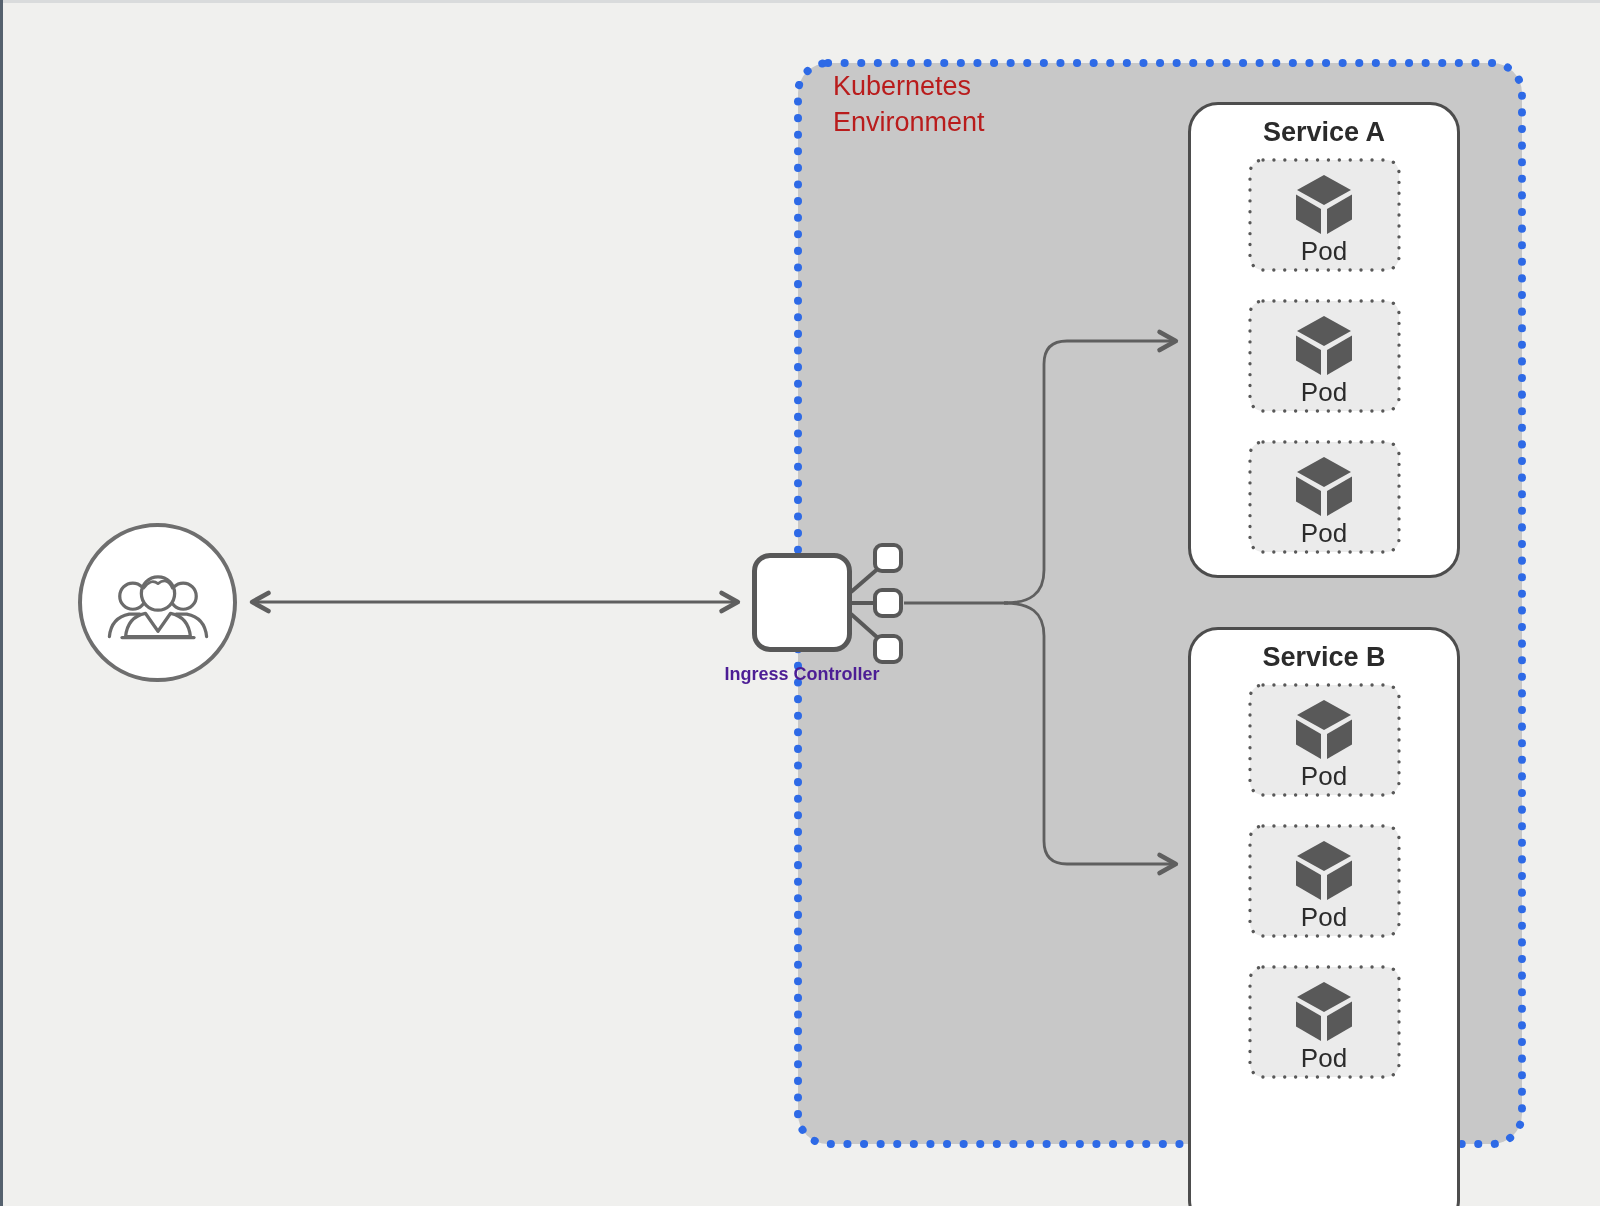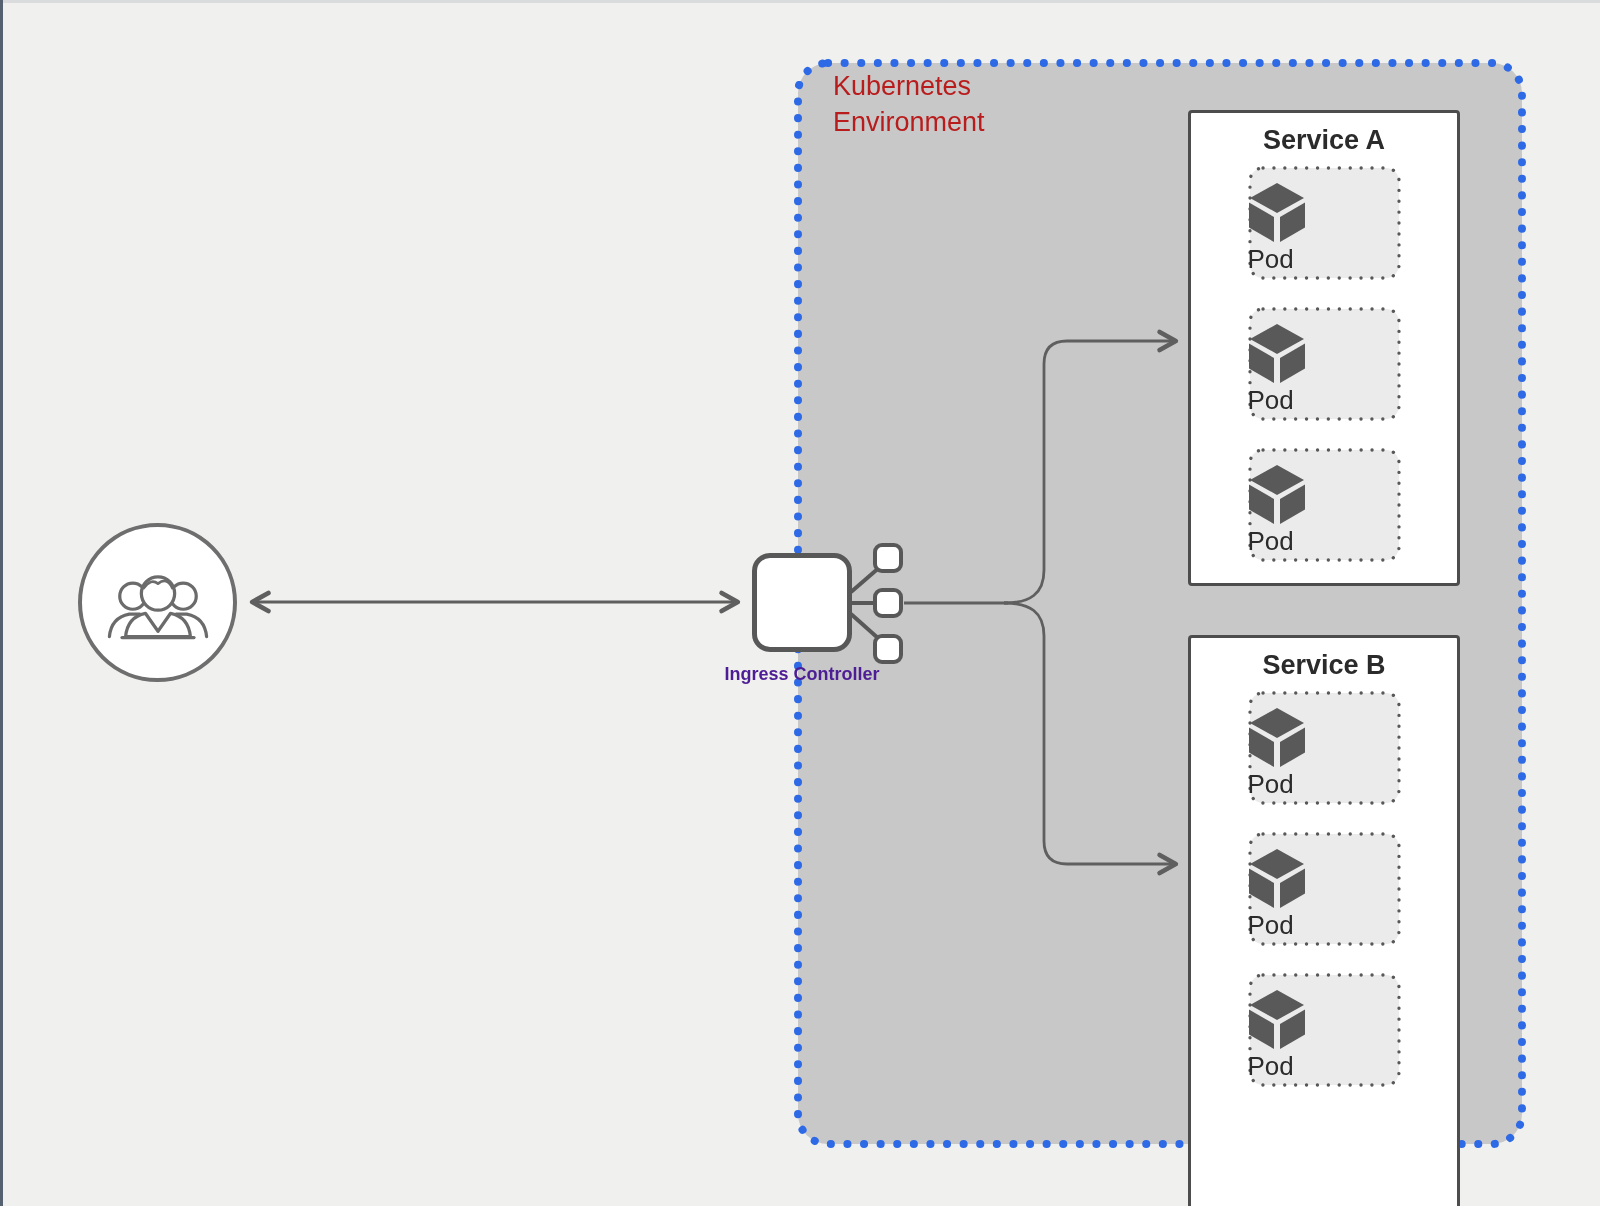--- a/index.html
+++ b/index.html
@@ -28,37 +28,36 @@
     width: 1600px; height: 1206px;
   }
   
   .env-label {
     position: absolute; left: 833px; top: 68px; width: 205px;
     font-size: 27px; line-height: 36px; font-weight: 400; color: #b91c1c;
   }
   
   .service {
     position: absolute; left: 1188px; width: 272px;
-    background: #ffffff; border: 3px solid #4d4d4d; border-radius: 4px;
+    background: #ffffff; border: 3px solid #4d4d4d; border-radius: 30px;
     box-sizing: border-box;
     display: flex; flex-direction: column; align-items: center;
     padding-top: 11px;
-    margin-top: 8px;
   }
   .service-a { top: 102px; height: 476px; }
   .service-b { top: 627px; height: 603px; }
   .service-title {
     font-size: 27px; font-weight: 700; line-height: 32px;
     color: #2b2b2b; margin-bottom: 10px;
   }
   
   .pod {
     position: relative; width: 153px; height: 114px;
     margin-bottom: 27px; flex: none;
-    display: flex; flex-direction: column; align-items: flex-start;
+    display: flex; flex-direction: column; align-items: center;
   }
   .pod-bg { position: absolute; left: 0; top: 0; width: 153px; height: 114px; }
   .pod-bg rect {
     fill: #ebebeb; stroke: #585858; stroke-width: 3.3;
     stroke-dasharray: 0.1 10.8; stroke-linecap: round;
   }
   .cube { position: relative; width: 58px; height: 61px; margin-top: 16px; }
   .cube polygon { fill: #595959; }
   .pod-label {
     position: relative; font-size: 26px; color: #2b2b2b; margin-top: 1px;

